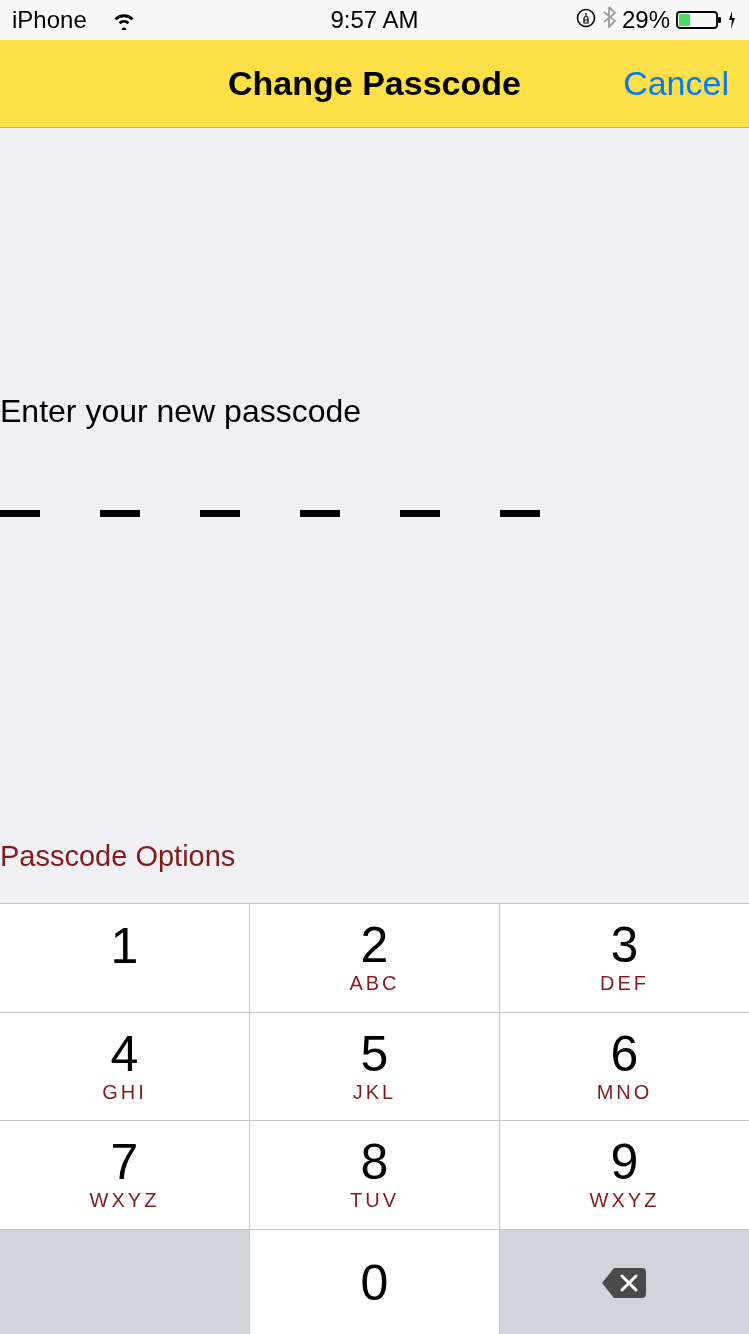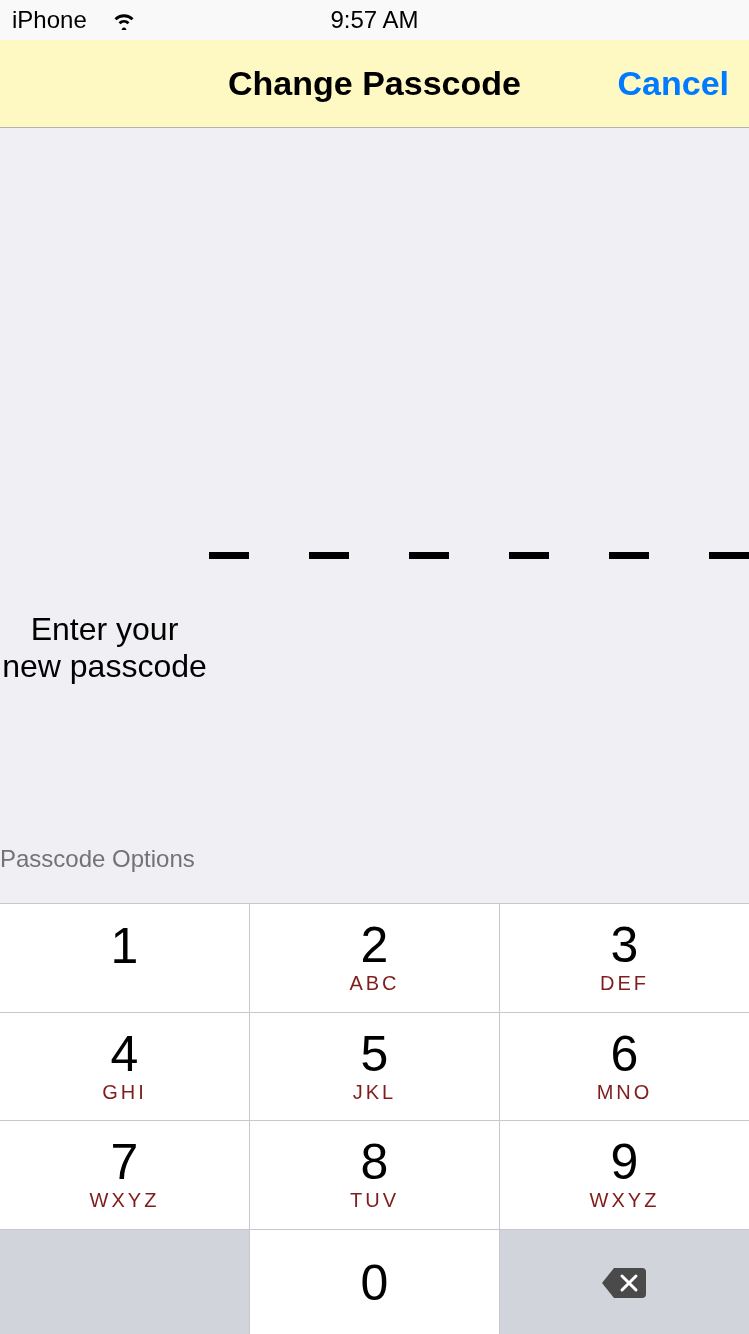--- a/index.html
+++ b/index.html
@@ -42,46 +42,46 @@
       font-weight: 400;
     }
     .wifi-icon svg { display: block; }
     .battery-wrap {
       display: flex;
       align-items: center;
       gap: 3px;
     }
     .nav-bar {
       height: 88px;
-      background: #fef9c3;
+      background: #fde047;
       border-bottom: 1px solid #b2b2b2;
       display: flex;
       align-items: center;
       justify-content: center;
       position: relative;
       text-align: right;
     }
     .nav-title {
       font-size: 34px;
       font-weight: 600;
       color: #000;
     }
     .nav-cancel {
       position: absolute;
       right: 20px;
       font-size: 34px;
       color: #007aff;
-      font-weight: 700;
+      font-weight: 400;
     }
     .content {
       height: 775px;
       background: #efeff4;
       display: flex;
-      flex-direction: row;
-      align-items: center;
+      flex-direction: column;
+      align-items: flex-start;
       position: relative;
     }
     .prompt {
       margin-top: 265px;
       font-size: 32px;
       color: #000;
       text-align: center;
     }
     .passcode-dashes {
       margin-top: 80px;
@@ -89,22 +89,22 @@
       gap: 60px;
     }
     .dash {
       width: 40px;
       height: 7px;
       background: #000;
     }
     .options-link {
       position: absolute;
       bottom: 30px;
-      font-size: 24px;
-      color: #737373;
+      font-size: 29px;
+      color: #7f1d1d;
       text-align: center;
     }
     .keypad {
       display: grid;
       grid-template-columns: repeat(3, 1fr);
       grid-template-rows: repeat(4, 107.5px);
       background: #c7c7cc;
       gap: 1px;
       border-top: 1px solid #c7c7cc;
     }
@@ -146,20 +146,44 @@
 <div class="status-bar">
   <div class="status-left">
     <span>iPhone</span>
     <span class="wifi-icon">
       <svg width="26" height="20" viewBox="0 0 26 20">
           <path d="M13 17.5 a2.3 2.3 0 1 0 0.001 0 Z M7.5 12.2 a8 8 0 0 1 11 0 l-2 2 a5.2 5.2 0 0 0 -7 0 Z M3.5 8.2 a13.5 13.5 0 0 1 19 0 l-2 2 a10.7 10.7 0 0 0 -15 0 Z" fill="#000"></path>
         </svg>
     </span>
   </div>
   <div class="status-center">9:57 AM</div>
+  <div class="status-right">
+    <span>
+      <svg width="20" height="20" viewBox="0 0 20 20">
+          <circle cx="10" cy="10" r="8.5" fill="none" stroke="#000" stroke-width="1.6"></circle>
+          <path d="M10 5 v3 M8 12 h4 v3 h-4 Z M8 12 v-1.5 a2 2 0 0 1 4 0 v1.5" fill="none" stroke="#000" stroke-width="1.2"></path>
+        </svg>
+    </span>
+    <span>
+      <svg width="14" height="22" viewBox="0 0 14 22">
+          <path d="M7 1 v20 l6-6 -11-9 M7 1 l6 6 -11 9" fill="none" stroke="#9b9b9b" stroke-width="1.8"></path>
+        </svg>
+    </span>
+    <span>29%</span>
+    <span class="battery-wrap">
+      <svg width="48" height="22" viewBox="0 0 48 22">
+        <rect x="1" y="3" width="40" height="16" rx="3" fill="none" stroke="#000" stroke-width="1.8"></rect>
+        <rect x="3" y="5" width="11" height="12" rx="1" fill="#4cd964"></rect>
+        <rect x="42" y="8" width="3" height="6" rx="1" fill="#000"></rect>
+      </svg>
+      <svg width="10" height="20" viewBox="0 0 10 20">
+          <path d="M5 1 L2 10 h3 L4 19 L8 8 h-3 Z" fill="#000"></path>
+        </svg>
+    </span>
+  </div>
 </div>
 
 <div class="nav-bar">
   <div class="nav-title">Change Passcode</div>
   <div class="nav-cancel">Cancel</div>
 </div>
 
 <div class="content">
   <div class="prompt">Enter your new passcode</div>
   <div class="passcode-dashes">

